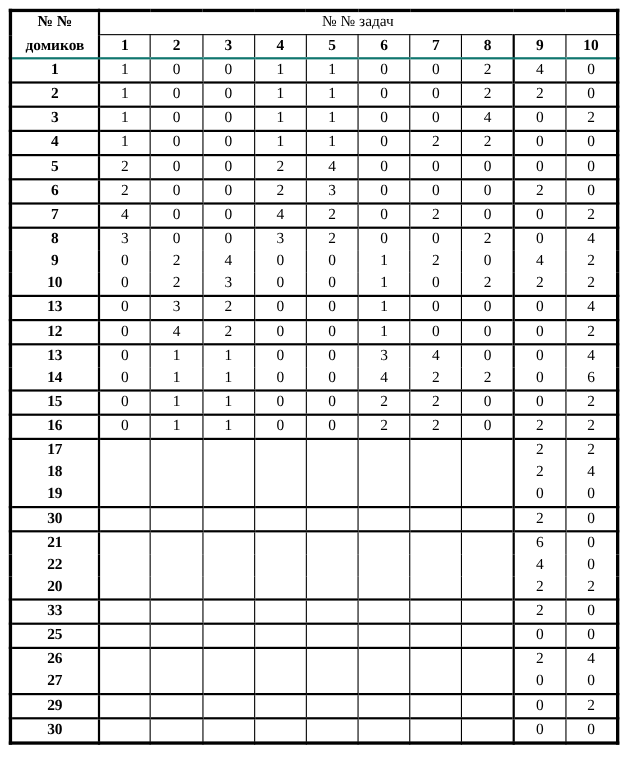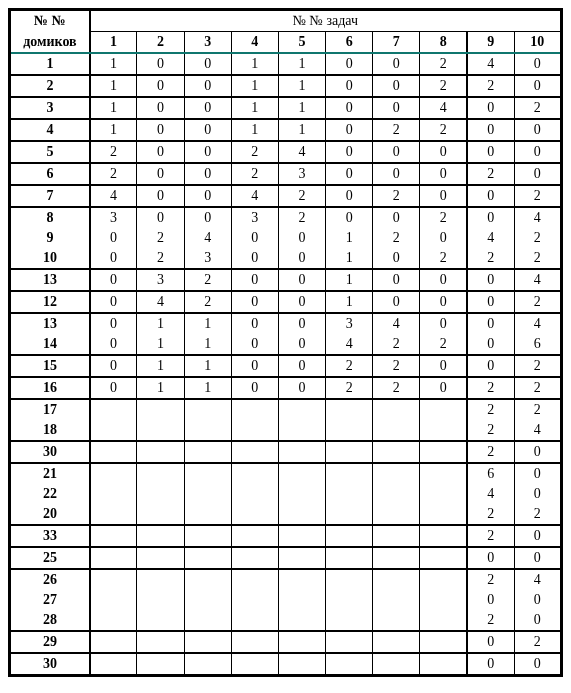--- a/index.html
+++ b/index.html
@@ -329,20 +329,33 @@
         <td></td>
         <td></td>
         <td></td>
         <td class="c5"></td>
         <td></td>
         <td></td>
         <td class="c8"></td>
         <td>2</td>
         <td>4</td>
       </tr>
+      <tr>
+        <td class="rowlab">19</td>
+        <td></td>
+        <td></td>
+        <td></td>
+        <td></td>
+        <td class="c5"></td>
+        <td></td>
+        <td></td>
+        <td class="c8"></td>
+        <td>0</td>
+        <td>0</td>
+      </tr>
       <tr class="topline">
         <td class="rowlab">30</td>
         <td></td>
         <td></td>
         <td></td>
         <td></td>
         <td class="c5"></td>
         <td></td>
         <td></td>
         <td class="c8"></td>
@@ -431,33 +444,20 @@
         <td class="rowlab">27</td>
         <td></td>
         <td></td>
         <td></td>
         <td></td>
         <td class="c5"></td>
         <td></td>
         <td></td>
         <td class="c8"></td>
         <td>0</td>
-        <td>0</td>
-      </tr>
-      <tr>
-        <td class="rowlab">28</td>
-        <td></td>
-        <td></td>
-        <td></td>
-        <td></td>
-        <td class="c5"></td>
-        <td></td>
-        <td></td>
-        <td class="c8"></td>
-        <td>2</td>
         <td>0</td>
       </tr>
       <tr class="topline">
         <td class="rowlab">29</td>
         <td></td>
         <td></td>
         <td></td>
         <td></td>
         <td class="c5"></td>
         <td></td>

